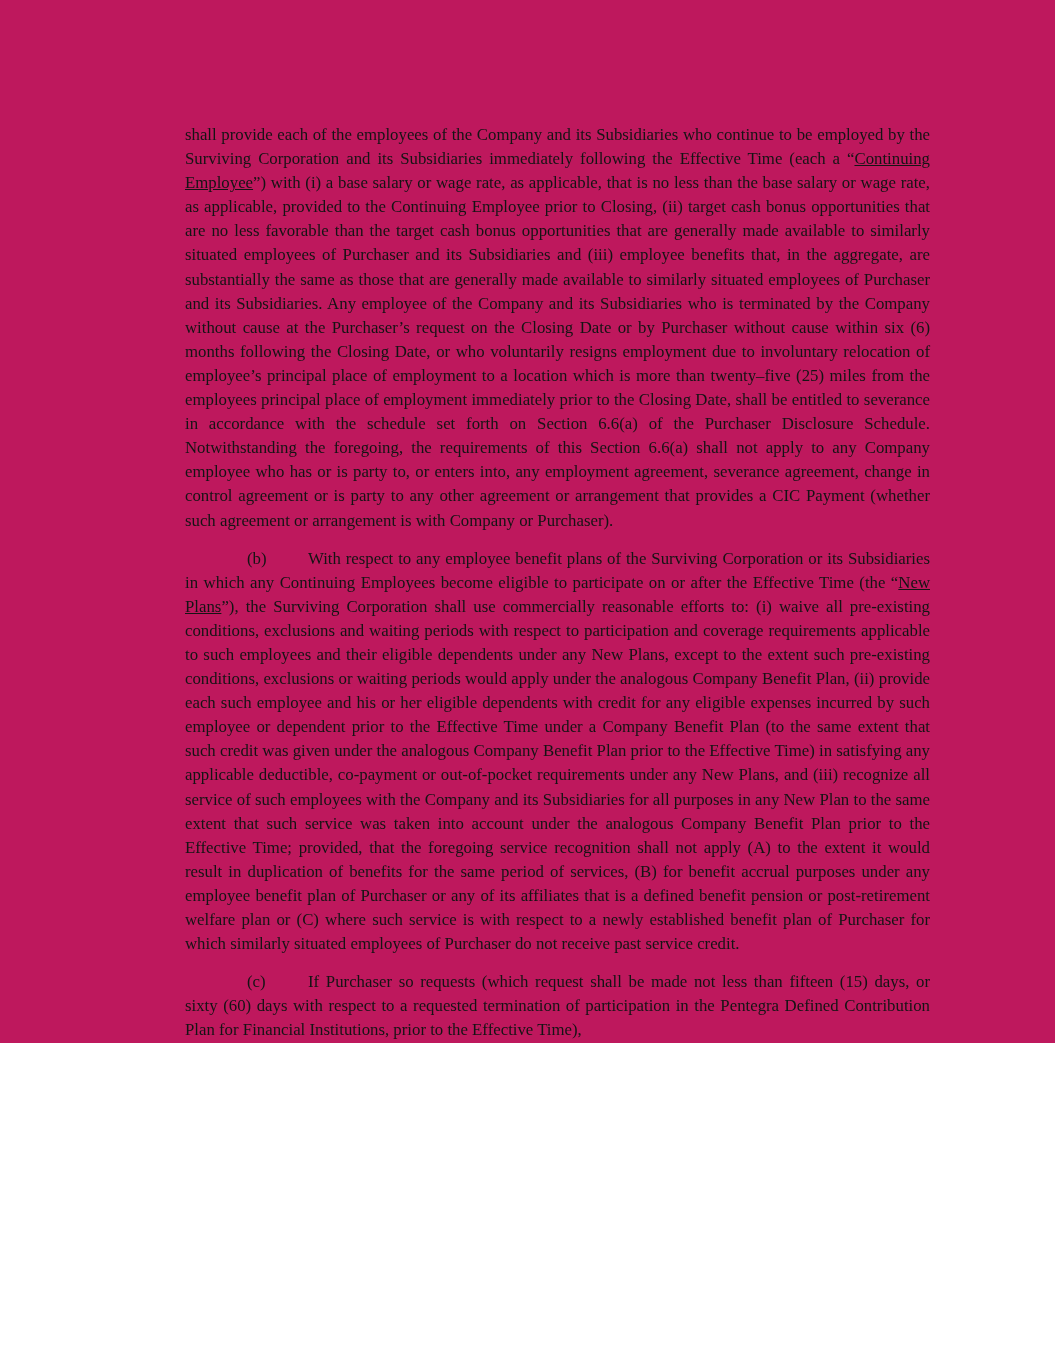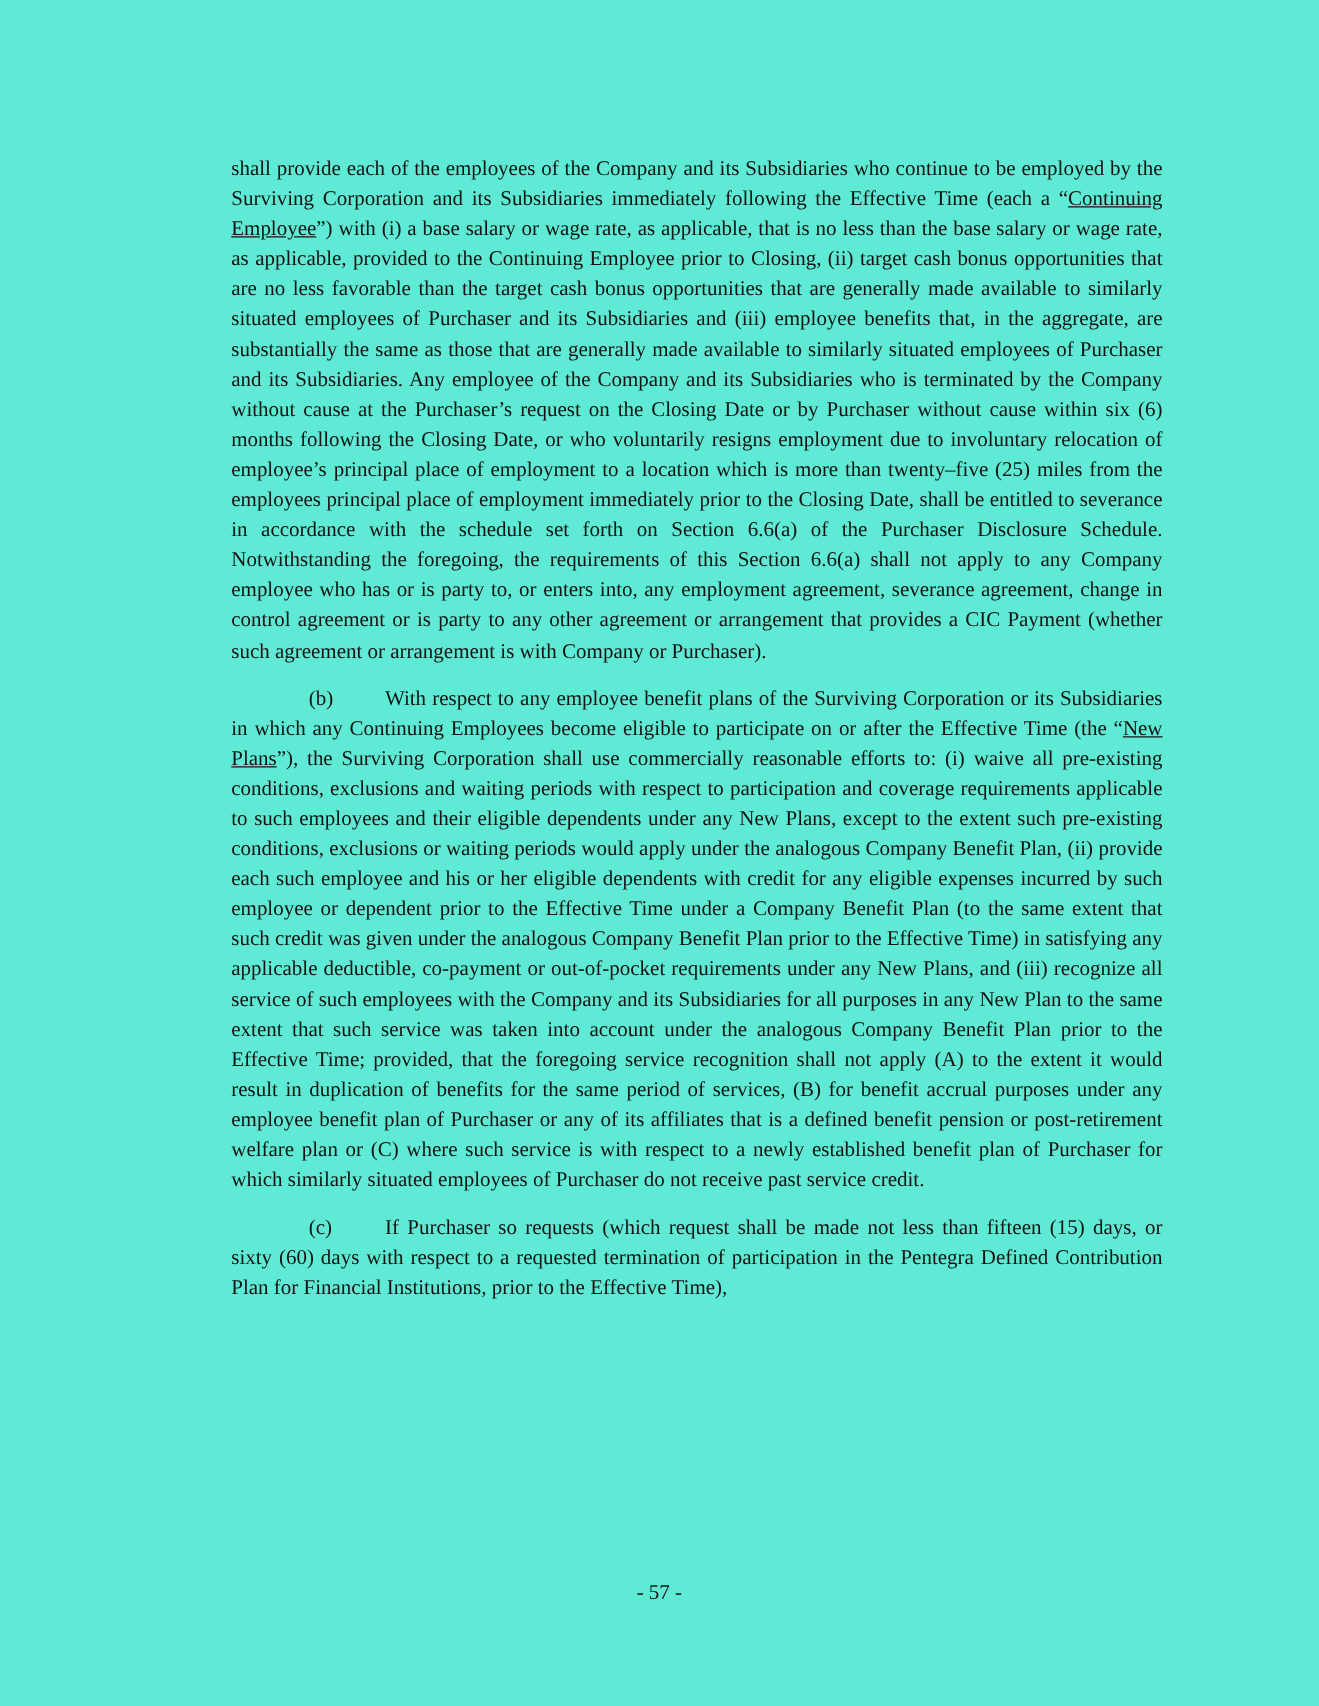--- a/index.html
+++ b/index.html
@@ -3,22 +3,22 @@
 <meta charset="utf-8">
 <style>
   html, body {
     margin: 0;
     padding: 0;
     background: #ffffff;
   }
   .page {
     position: relative;
     width: 1055px;
-    height: 1365px;
-    background: #5eead4;
+    height: 1043px;
+    background: #be185d;
     font-family: "Liberation Serif", serif;
     color: #141414;
     overflow: hidden;
   }
   .text-block {
     position: absolute;
     left: 185px;
     top: 123px;
     width: 745px;
     font-size: 16.8px;

